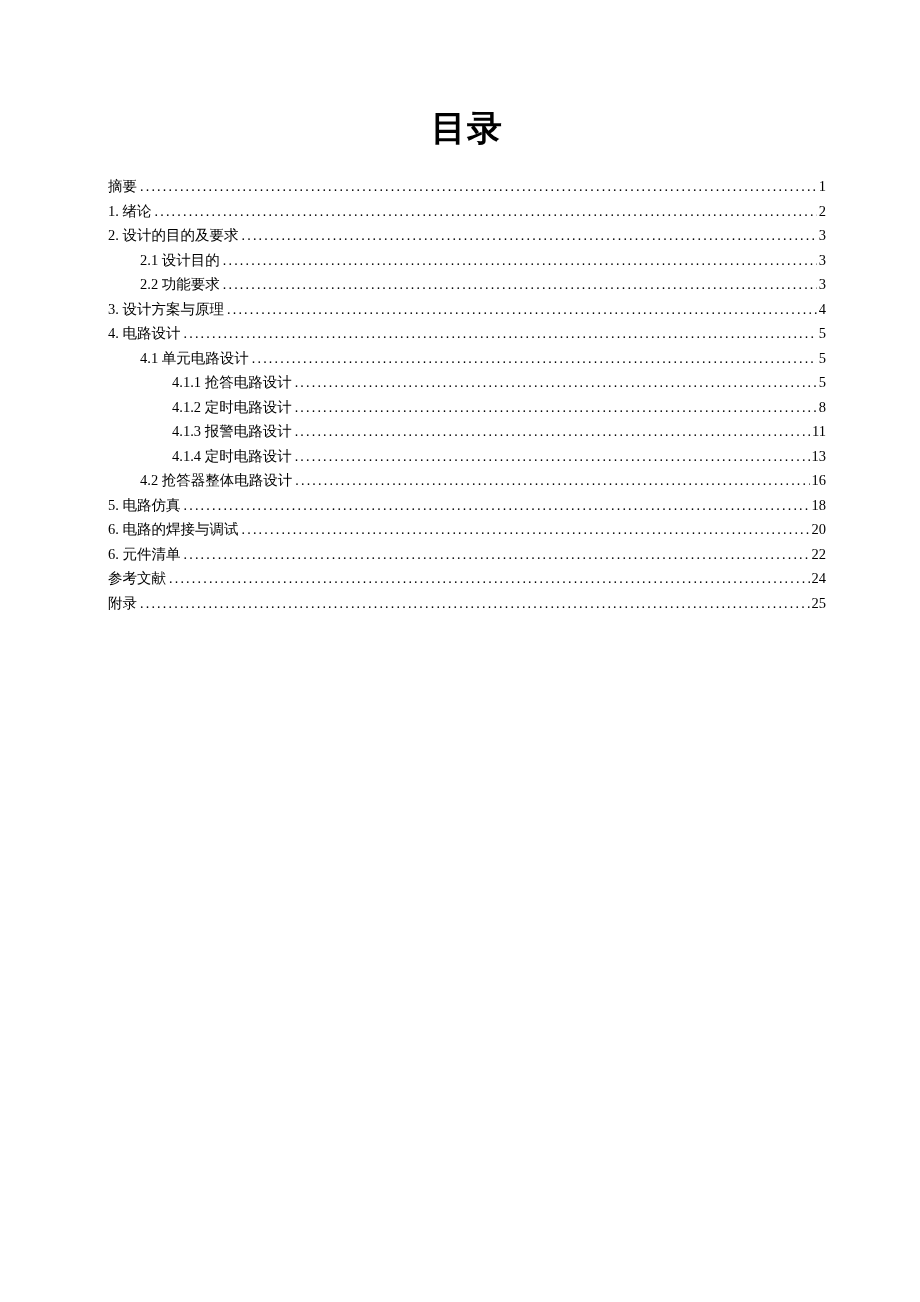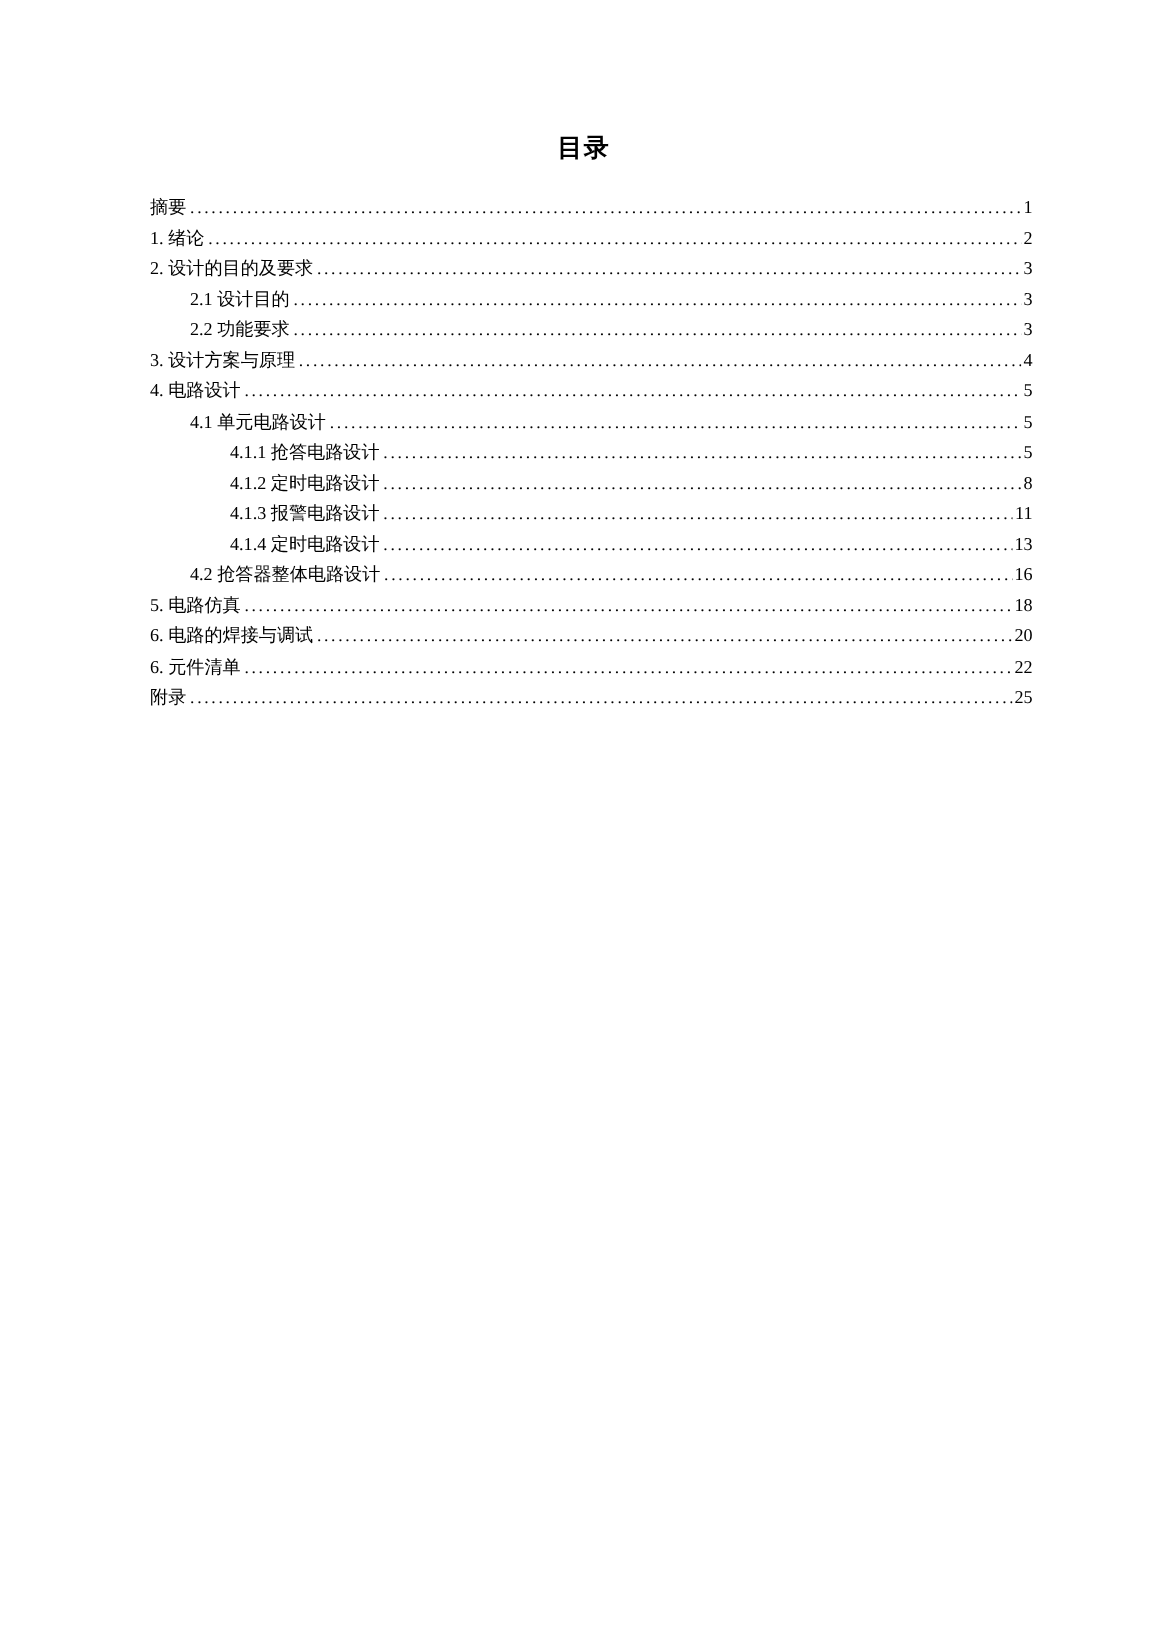--- a/index.html
+++ b/index.html
@@ -14,37 +14,36 @@
       height: 1302px;
       padding-top: 105px;
       color: #000000;
     }
     .page {
       width: 718px;
       margin-left: 108px;
     }
     .title {
       font-family: "SimHei", "黑体", sans-serif;
-      font-size: 20px;
+      font-size: 35px;
       font-weight: bold;
       text-align: center;
       margin-bottom: 22px;
       letter-spacing: 1px;
     }
     .toc-entry {
       font-size: 14.5px;
       line-height: 1.68;
       display: flex;
       align-items: baseline;
       white-space: nowrap;
     }
     .toc-label {
       flex-shrink: 0;
       padding-right: 2px;
-      margin-left: 12px;
     }
     .toc-dots {
       flex: 1;
       overflow: hidden;
       letter-spacing: 2.2px;
       font-size: 14px;
       padding-left: 1px;
     }
     .toc-dots::before {
       content: "..................................................................................................................................";
@@ -136,18 +135,23 @@
         <span class="toc-label">6. 电路的焊接与调试</span>
         <span class="toc-dots"></span>
         <span class="toc-page">20</span>
       </div>
       <div class="toc-entry">
         <span class="toc-label">6. 元件清单</span>
         <span class="toc-dots"></span>
         <span class="toc-page">22</span>
       </div>
       <div class="toc-entry">
+        <span class="toc-label">参考文献</span>
+        <span class="toc-dots"></span>
+        <span class="toc-page">24</span>
+      </div>
+      <div class="toc-entry">
         <span class="toc-label">附录</span>
         <span class="toc-dots"></span>
         <span class="toc-page">25</span>
       </div>
     </div>
 </div>
 
 </body></html>

